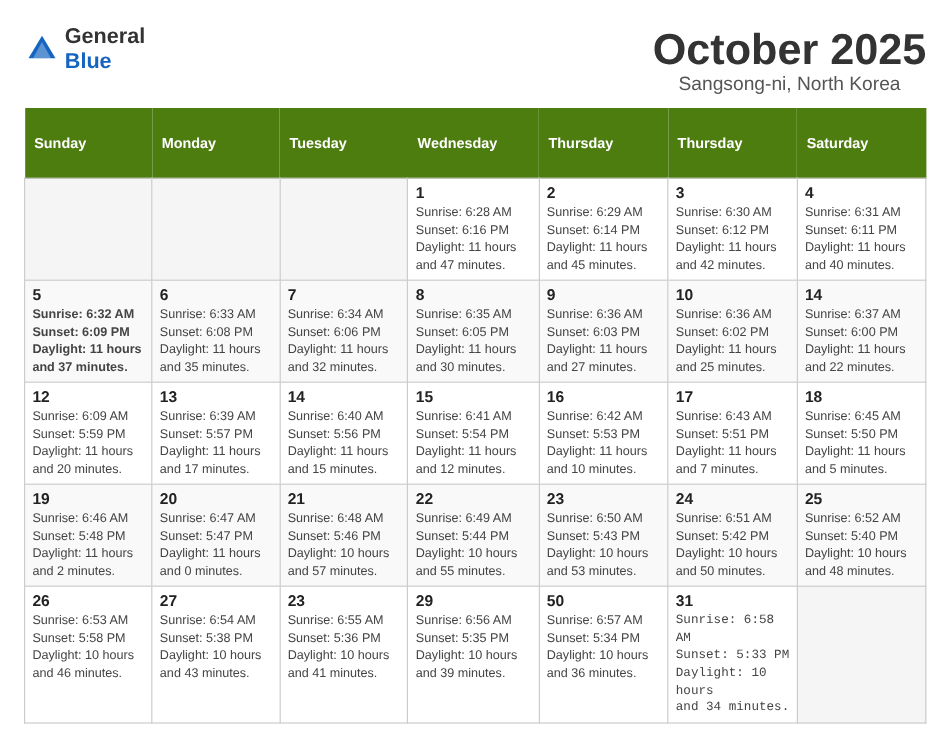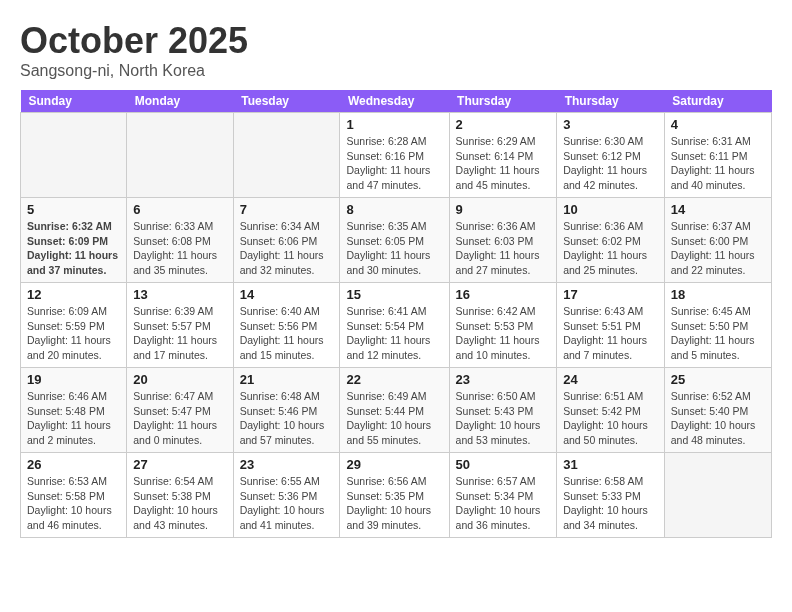--- a/index.html
+++ b/index.html
@@ -29,41 +29,41 @@
     .logo-text-blue {
       font-size: 18px;
       font-weight: bold;
       color: #1565C0;
     }
     .logo-icon {
       width: 30px;
       height: 30px;
     }
     .title-block {
-      text-align: left;
+      text-align: center;
     }
     .month-title {
       font-size: 36px;
       font-weight: bold;
       color: #333;
     }
     .location-title {
       font-size: 16px;
       color: #555;
     }
     .calendar {
       width: 100%;
       border-collapse: collapse;
       font-size: 11px;
     }
     .calendar th {
-      background-color: #8b5cf6;
+      background-color: #4d7c0f;
       color: #fff;
       text-align: left;
-      padding: 4px 8px;
+      padding: 22px 8px;
       font-size: 12px;
       font-weight: bold;
     }
     .calendar td {
       border: 1px solid #ccc;
       vertical-align: top;
       padding: 4px 6px;
       width: 113px;
       min-height: 80px;
       background: #fff;
@@ -87,20 +87,30 @@
       background: #f5f5f5 !important;
     }
     .week-row td {
       height: 85px;
     }
   </style>
 </head>
 <body>
 
 <div class="header">
+  <div class="logo">
+    <svg class="logo-icon" viewBox="0 0 40 40">
+      <polygon points="20,5 35,30 5,30" fill="#1565C0"></polygon>
+      <polygon points="20,12 30,30 10,30" fill="#fff" opacity="0.3"></polygon>
+    </svg>
+    <div>
+      <span class="logo-text-general">General</span><br>
+      <span class="logo-text-blue">Blue</span>
+    </div>
+  </div>
   <div class="title-block">
     <div class="month-title">October 2025</div>
     <div class="location-title">Sangsong-ni, North Korea</div>
   </div>
 </div>
 
 <table class="calendar">
   <thead>
     <tr>
     <th>Sunday</th>
@@ -330,21 +340,21 @@
         </td>
         <td>
           <span class="day-num">50</span>
           <div class="day-detail" style="white-space: pre-line;">Sunrise: 6:57 AM
 Sunset: 5:34 PM
 Daylight: 10 hours
 and 36 minutes.</div>
         </td>
         <td>
           <span class="day-num">31</span>
-          <div class="day-detail" style="white-space: pre-line;">Sunrise: 6:58 AM
+          <div class="day-detail" style="white-space: pre-line; font-family: Liberation Mono, monospace;">Sunrise: 6:58 AM
 Sunset: 5:33 PM
 Daylight: 10 hours
 and 34 minutes.</div>
         </td>
         <td class="empty-cell"></td>
       </tr>
     </tbody>
 </table>
 
 </body></html>

